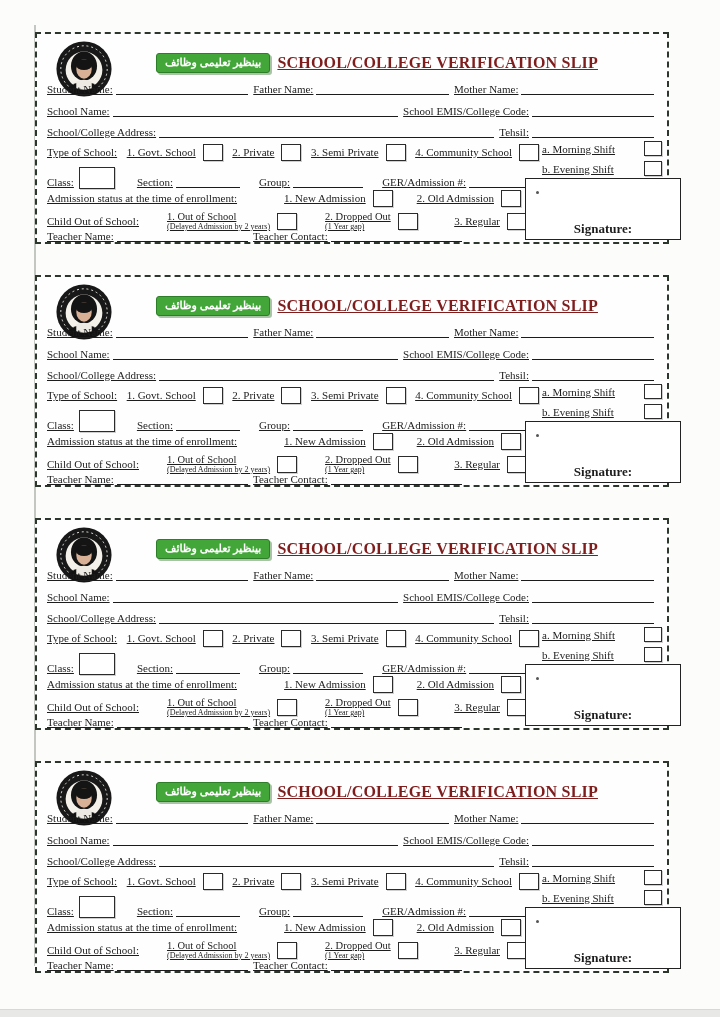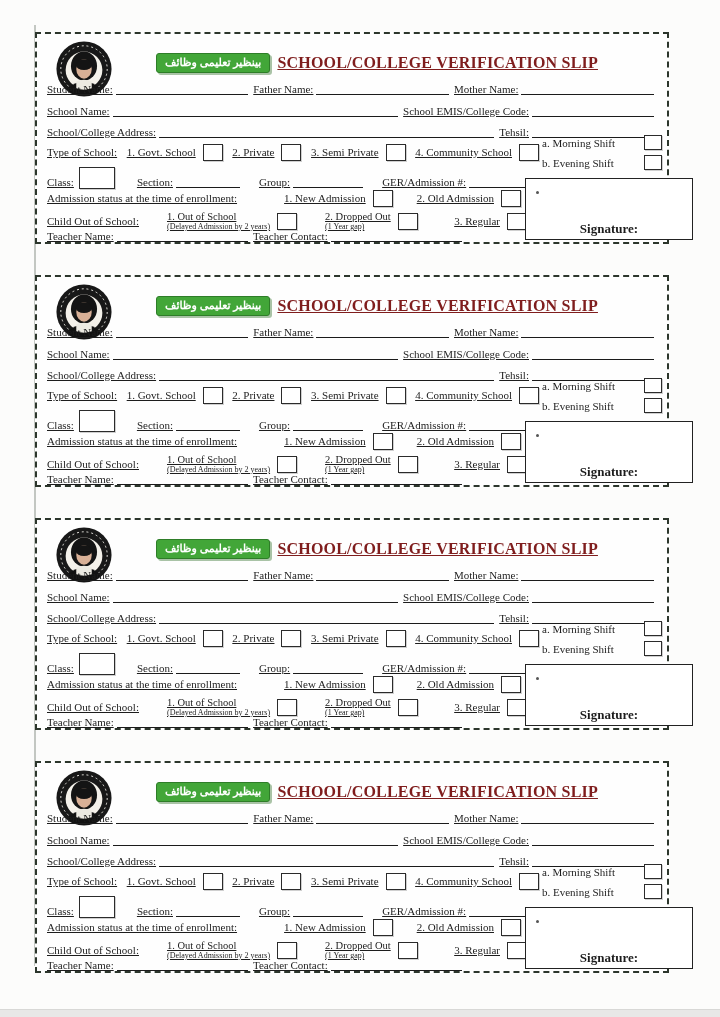--- a/index.html
+++ b/index.html
@@ -46,21 +46,21 @@
     width:20px;height:17px;border:1.4px solid #2b2b2b;background:#fff;
     align-self:center;margin-left:7px;box-shadow:1px 1px 0 #cfcfcf;
   }
   .r1{top:48px;}
   .r2{top:70px;}
   .r2 .wfix,.r3 .wfix{flex:none;width:122px;}
   .r3{top:91px;}
 
   .r4{top:110px;right:128px;justify-content:space-between;align-items:center;}
   .opt{display:flex;align-items:center;}
-  .shiftcol{position:absolute;top:100px;right:5px;width:120px;font-size:11px;}
+  .shiftcol{position:absolute;top:106px;right:5px;width:120px;font-size:11px;text-decoration:underline;}
   .shiftrow{display:flex;align-items:center;height:17px;margin-bottom:3px;}
   .shiftrow .lbl{flex:1;}
   .shiftrow .cb{width:18px;height:15px;margin-left:4px;}
 
   .r5{top:133px;right:170px;}
   .classbox{flex:none;box-sizing:border-box;width:36px;height:22px;
     border:1.4px solid #2b2b2b;background:#fff;margin:0 8px 0 5px;
     box-shadow:1px 1px 0 #cfcfcf;}
   .w64{flex:none;width:64px;}
   .w70{flex:none;width:70px;}
@@ -73,21 +73,21 @@
 
   .r7{top:172px;right:140px;align-items:center;height:30px;}
   .opt2{display:flex;flex-direction:column;justify-content:center;margin-left:28px;}
   .optmain{font-size:10.5px;line-height:11px;}
   .optsub{font-size:8px;line-height:9px;}
   .r7 .sp{flex:1;}
 
   .r8{top:195px;right:200px;}
 
   .sigbox{
-    position:absolute;left:488px;top:144px;width:168px;height:62px;
+    position:absolute;left:488px;top:144px;width:156px;height:62px;
     box-sizing:border-box;border:1.6px solid #222;background:#fff;
   }
   .sigdot{position:absolute;left:10px;top:12px;width:3px;height:3px;
     background:#555;border-radius:50%;}
   .siglabel{position:absolute;left:0;right:0;bottom:2px;text-align:center;
     font-weight:bold;font-size:13px;}
 
   .footer-bar{position:absolute;left:0;right:0;bottom:0;height:7px;
     background:#e8e8e7;border-top:1px solid #d8d8d6;}
 </style>

